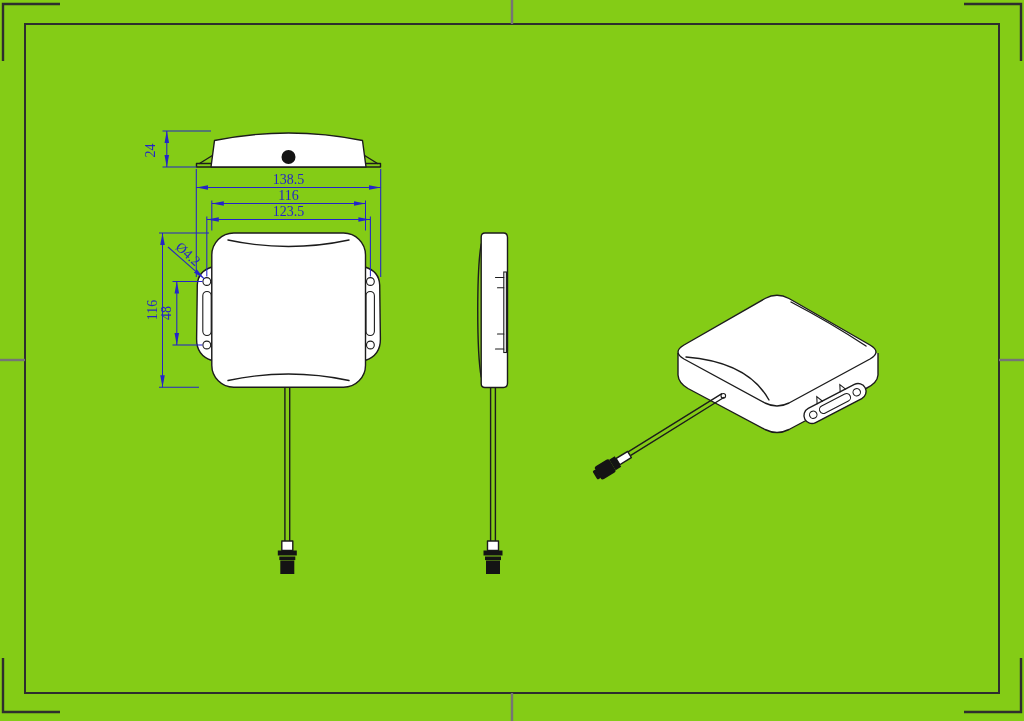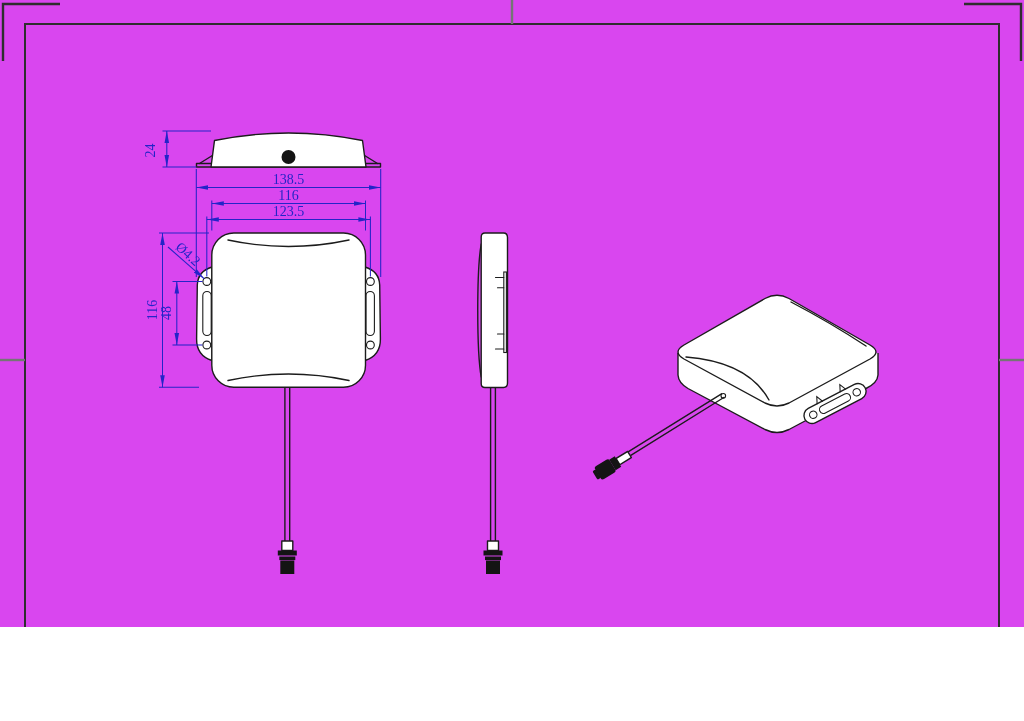--- a/index.html
+++ b/index.html
@@ -1,16 +1,16 @@
 <!DOCTYPE html>
 <html><head>
 <meta charset="utf-8">
 <style>
   html,body{margin:0;padding:0;background:#fff;}
-  .canvas{position:relative;width:1024px;height:627px;background:#d946ef;overflow:hidden;}
+  .canvas{position:relative;width:1024px;height:721px;background:#84cc16;overflow:hidden;}
   svg{display:block;}
   .frame-border{fill:none;stroke:#2e2e2e;stroke-width:2;}
   .corner-mark{fill:none;stroke:#2e2e2e;stroke-width:2.4;}
   .center-tick{stroke:#757575;stroke-width:2.4;}
   .ln{fill:none;stroke:#1c1c1c;stroke-width:1.4;stroke-linecap:round;stroke-linejoin:round;}
   .lnw{fill:#ffffff;stroke:#1c1c1c;stroke-width:1.4;stroke-linejoin:round;}
   .lnt{fill:none;stroke:#1c1c1c;stroke-width:1.1;stroke-linecap:round;}
   .solid{fill:#141414;stroke:none;}
   .dim line,.dim path{fill:none;stroke:#2424c8;stroke-width:1.05;}
   .dimtxt{fill:#2424c8;font-family:"Liberation Serif","DejaVu Serif",serif;font-size:14px;text-anchor:middle;}

